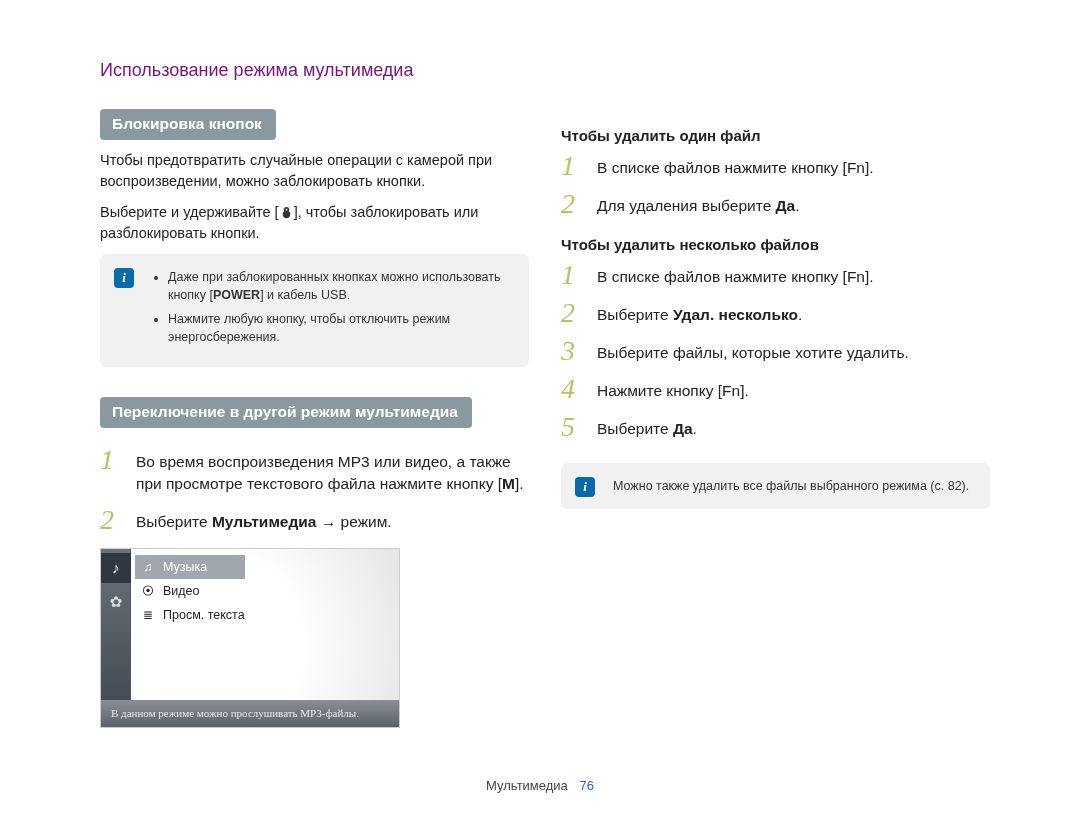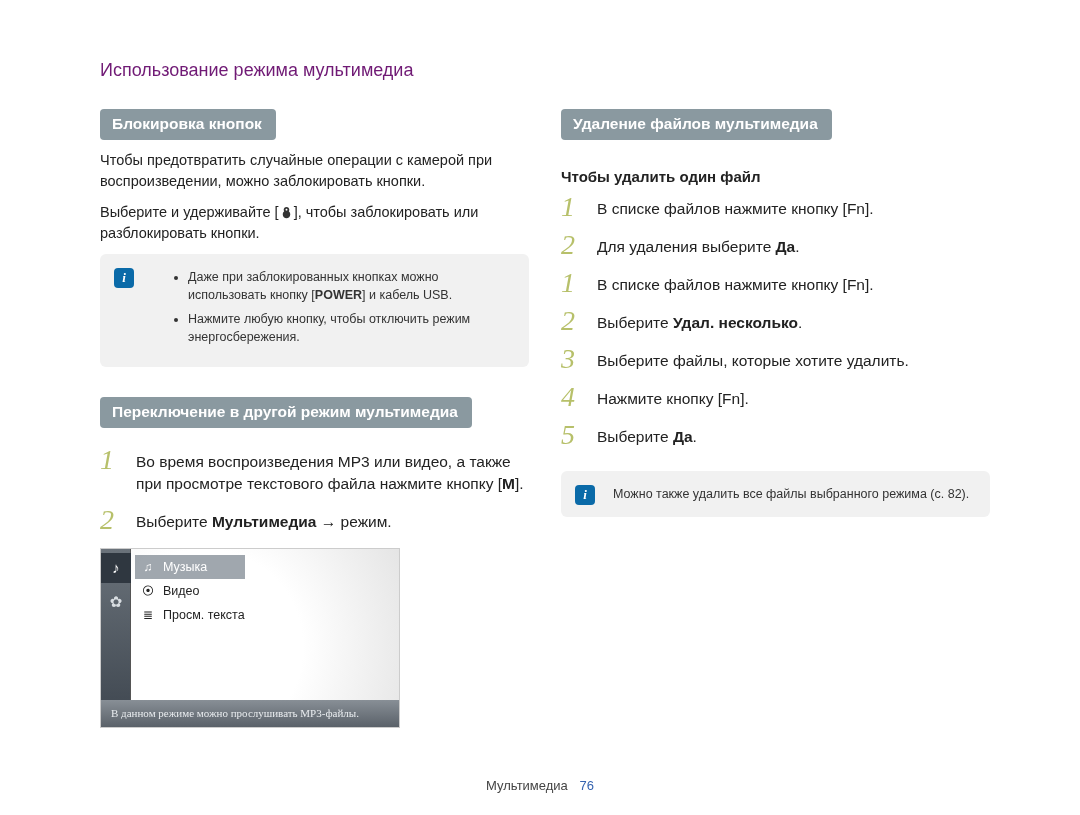--- a/index.html
+++ b/index.html
@@ -32,21 +32,21 @@
     color: #333;
   }
   .note-badge {
     position: absolute; left: 14px; top: 14px;
     width: 20px; height: 20px; border-radius: 4px;
     background: #0a6aa8; color: #fff; font-weight: 700;
     text-align: center; line-height: 20px; font-size: 13px;
     font-style: italic; font-family: Georgia, serif;
   }
   .note-box ul { list-style: disc; padding-left: 16px; }
-  .note-box li { margin-bottom: 6px; margin-left: 20px; }
+  .note-box li { margin-bottom: 6px; }
   .bigdot-list { margin: 8px 0 0 0; }
   .bigdot-row { display: flex; align-items: flex-start; gap: 12px; margin-bottom: 10px; }
   .bigdot-num { font-family: Georgia, 'Times New Roman', serif; font-style: italic; font-size: 28px; color: #b7c06a; line-height: 1; min-width: 24px; }
   .bigdot-text { font-size: 15.5px; line-height: 1.45; padding-top: 5px; }
   .sub-title { font-weight: 700; font-size: 15px; margin: 18px 0 8px 0; }
   .kbd { font-weight: 700; }
   .fn { font-family: Arial, sans-serif; font-weight: 400; }
   .menu-preview {
     width: 300px; height: 180px;
     background: radial-gradient(circle at 35% 55%, #fff 0%, #fff 45%, #e5e5e5 100%);
@@ -143,39 +143,39 @@
             <span class="mi">≣</span>
             <span class="ml">Просм. текста</span>
           </div>
         </div>
         <div class="menu-caption">В данном режиме можно прослушивать MP3-файлы.</div>
       </div>
     </div>
 
     <div class="col">
 
-      <div class="section-header">Удаление файлов мультимедиа</div>
 
       <div class="sub-title">Чтобы удалить один файл</div>
 
       <div class="bigdot-list">
         <div class="bigdot-row">
           <div class="bigdot-num">1</div>
           <div class="bigdot-text">
             <span>В списке файлов нажмите кнопку [</span><span class="fn">Fn</span><span>].</span>
           </div>
         </div>
         <div class="bigdot-row">
           <div class="bigdot-num">2</div>
           <div class="bigdot-text">
             <span>Для удаления выберите </span><span class="kbd">Да</span><span>.</span>
           </div>
         </div>
       </div>
 
+      <div class="sub-title">Чтобы удалить несколько файлов</div>
 
       <div class="bigdot-list">
         <div class="bigdot-row">
           <div class="bigdot-num">1</div>
           <div class="bigdot-text">
             <span>В списке файлов нажмите кнопку [</span><span class="fn">Fn</span><span>].</span>
           </div>
         </div>
         <div class="bigdot-row">
           <div class="bigdot-num">2</div>

